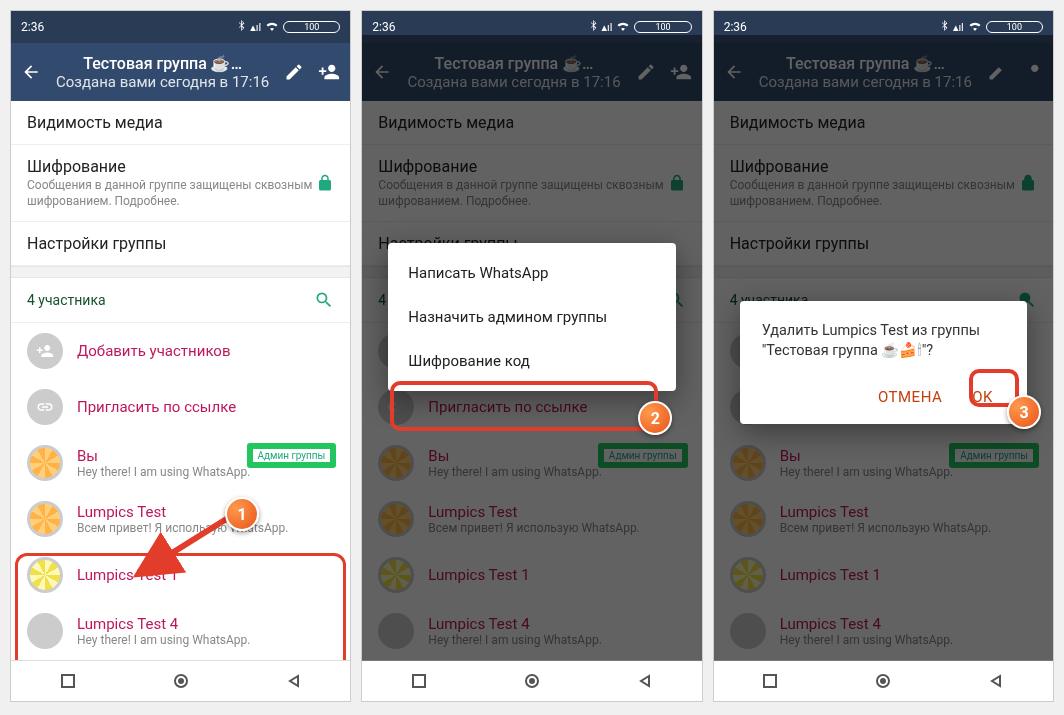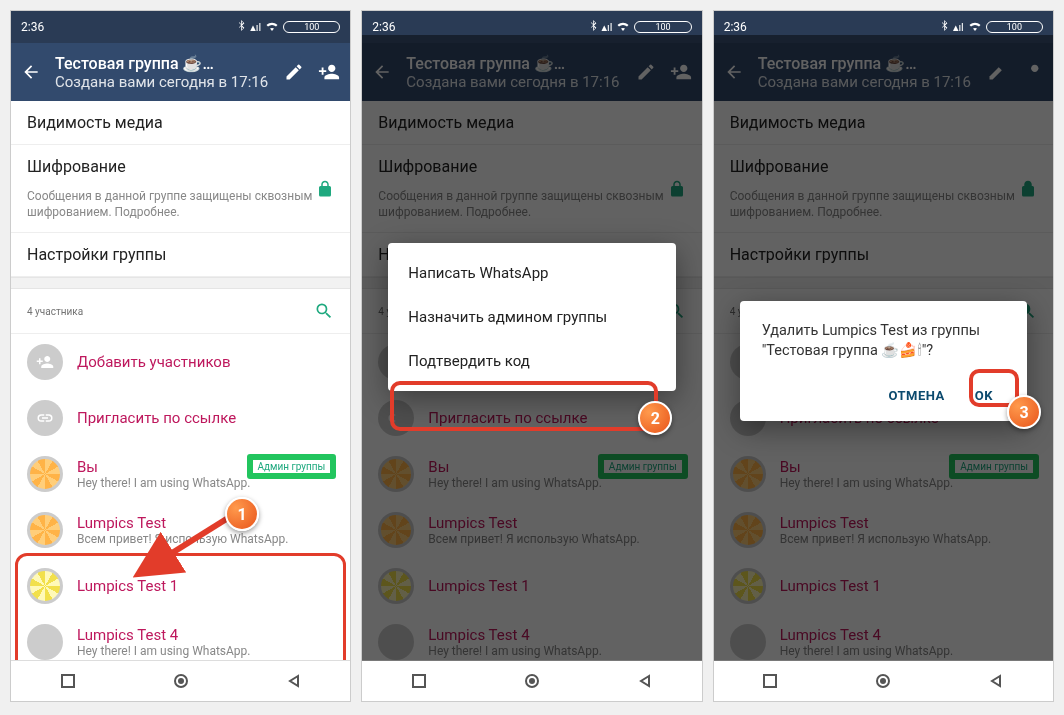--- a/index.html
+++ b/index.html
@@ -6,33 +6,33 @@
 .screens { display:flex; gap:10px; }
 .phone { width:340px; height:690px; background:#fff; border:1px solid #ccc; position:relative; overflow:hidden; display:flex; flex-direction:column; }
 .statusbar { height:32px; background:#2a3b55; color:#fff; display:flex; align-items:center; padding:0 10px; font-size:12px; }
 .statusbar .time { flex:1; }
 .statusbar .icons { display:flex; gap:4px; align-items:center; }
 .sig,.wifi,.batt,.bt-icon { font-size:11px; }
 .bt-icon svg { width:8px; height:11px; fill:#fff; }
 .batt { border:1px solid #fff; border-radius:6px; padding:0 20px; font-size:9px; }
 .topbar { height:58px; background:#324a6d; color:#fff; display:flex; align-items:center; padding:0 10px; gap:14px; }
 .back-icon svg, .edit-icon svg, .add-icon svg, .search-icon svg, .lock-icon svg { display:block; }
-.title-block { flex:1; }
+.title-block { flex:1;text-align:center; }
 .title-block .title { font-size:16px; font-weight:500; }
 .title-block .subtitle { font-size:15px; opacity:.85; }
 .content { flex:1; overflow:hidden; background:#fff; position:relative; }
 .item { padding:12px 16px; border-bottom:1px solid #eee; }
 .item .label { font-size:16px; color:#222; }
-.item .sub { font-size:12px; color:#888; margin-top:13px; line-height:1.3; }
+.item .sub { font-size:12px; color:#888; margin-top:2px; line-height:1.3; }
 .lockwrap { display:flex; align-items:center; }
 .lockwrap .text { flex:1; }
 .lock-icon svg { fill:#1fa97f; }
 .section-gap { height:10px; background:#f2f2f2; border-top:1px solid #e5e5e5; border-bottom:1px solid #e5e5e5; }
 .part-header { display:flex; align-items:center; padding:12px 16px; border-bottom:1px solid #eee; }
-.part-header .pcount { flex:1; color:#737373; font-size:10px; }
+.part-header .pcount { flex:1; color:#14532d; font-size:14px; }
 .search-icon svg { fill:#1fa97f; }
 .row { display:flex; align-items:center; padding:10px 16px; gap:14px; position:relative; }
 .row .avatar { width:36px; height:36px; border-radius:50%; flex-shrink:0; background:#ccc; display:flex; align-items:center; justify-content:center; }
 .row .text { flex:1; }
 .row .name { font-size:15px; color:#be185d; }
 .row .status { font-size:12px; color:#888; }
 .iconcircle { background:#1fbd6c; }
 .iconcircle svg { fill:#fff; width:18px; height:18px; }
 .admin-badge { font-size:10px; color:#1fa97f; border:6px solid #22c55e; border-radius:3px; padding:1px 5px; position:absolute; right:14px; top:8px; }
 .orange-slice { background:radial-gradient(circle,#ffb347 40%,#ff9a1f 41%); position:relative; }
@@ -43,21 +43,21 @@
 .navbar { height:40px; background:#fff; border-top:1px solid #ddd; display:flex; align-items:center; }
 .navbar .nbtn { flex:1; display:flex; align-items:center; justify-content:center; }
 .navbar svg { fill:#555; }
 .overlay { position:absolute; inset:0; background:rgba(0,0,0,.45); }
 .dimcontent { filter:brightness(.7); }
 .menu-popup { position:absolute; left:26px; right:26px; top:232px; background:#fff; border-radius:4px; box-shadow:0 8px 30px rgba(0,0,0,.4); padding:8px 0; z-index:10; }
 .menu-popup .mitem { padding:13px 20px; font-size:15px; color:#222; }
 .confirm-popup { position:absolute; left:26px; right:26px; top:290px; background:#fff; border-radius:4px; box-shadow:0 8px 30px rgba(0,0,0,.4); padding:20px 22px 10px; z-index:10; }
 .confirm-popup .msg { font-size:14.5px; color:#333; line-height:1.4; }
 .confirm-popup .btns { display:flex; justify-content:flex-end; gap:6px; margin-top:18px; }
-.confirm-popup .dbtn { font-size:13px; font-weight:700; color:#0c4a6e; padding:8px 12px; letter-spacing:.5px; }
+.confirm-popup .dbtn { font-size:15px; font-weight:400; color:#c2410c; padding:8px 12px; letter-spacing:.5px; }
 .redbox { border:3px solid #e23c2a; border-radius:12px; position:absolute; pointer-events:none; }
 .redbox-thick { border:4px solid #e23c2a; border-radius:10px; position:absolute; pointer-events:none; }
 .step-badge { width:30px; height:30px; border-radius:50%; background:radial-gradient(circle at 30% 30%,#ff9a4d,#e8541a); border:2px solid #fff; color:#fff; font-weight:700; display:flex; align-items:center; justify-content:center; position:absolute; box-shadow:0 2px 5px rgba(0,0,0,.4); font-size:16px; z-index:30; }
 .arrow { position:absolute; z-index:25; }
 </style>
 </head>
 <body>
 
 <div class="screens">
 
@@ -329,21 +329,21 @@
     <div class="nbtn">
           <svg width="14" height="14">
             <path d="M11 2 L3 7 L11 12 Z" stroke="#555" stroke-width="2" fill="none"></path>
           </svg>
         </div>
   </div>
   <div class="overlay" style="top:24px; bottom:40px;"></div>
   <div class="menu-popup">
     <div class="mitem">Написать WhatsApp</div>
     <div class="mitem">Назначить админом группы</div>
-    <div class="mitem">Подтвердить код</div>
+    <div class="mitem">Шифрование код</div>
   </div>
   <div class="redbox-thick" style="left:28px; top:370px; width:260px; height:42px; z-index:20;"></div>
   <div class="step-badge" style="left:276px; top:390px;">2</div>
 </div>
 
 <div class="phone">
   <div class="statusbar">
     <span class="time">2:36</span>
     <span class="icons">
       <span class="bt-icon"><svg viewBox="0 0 8 14">

